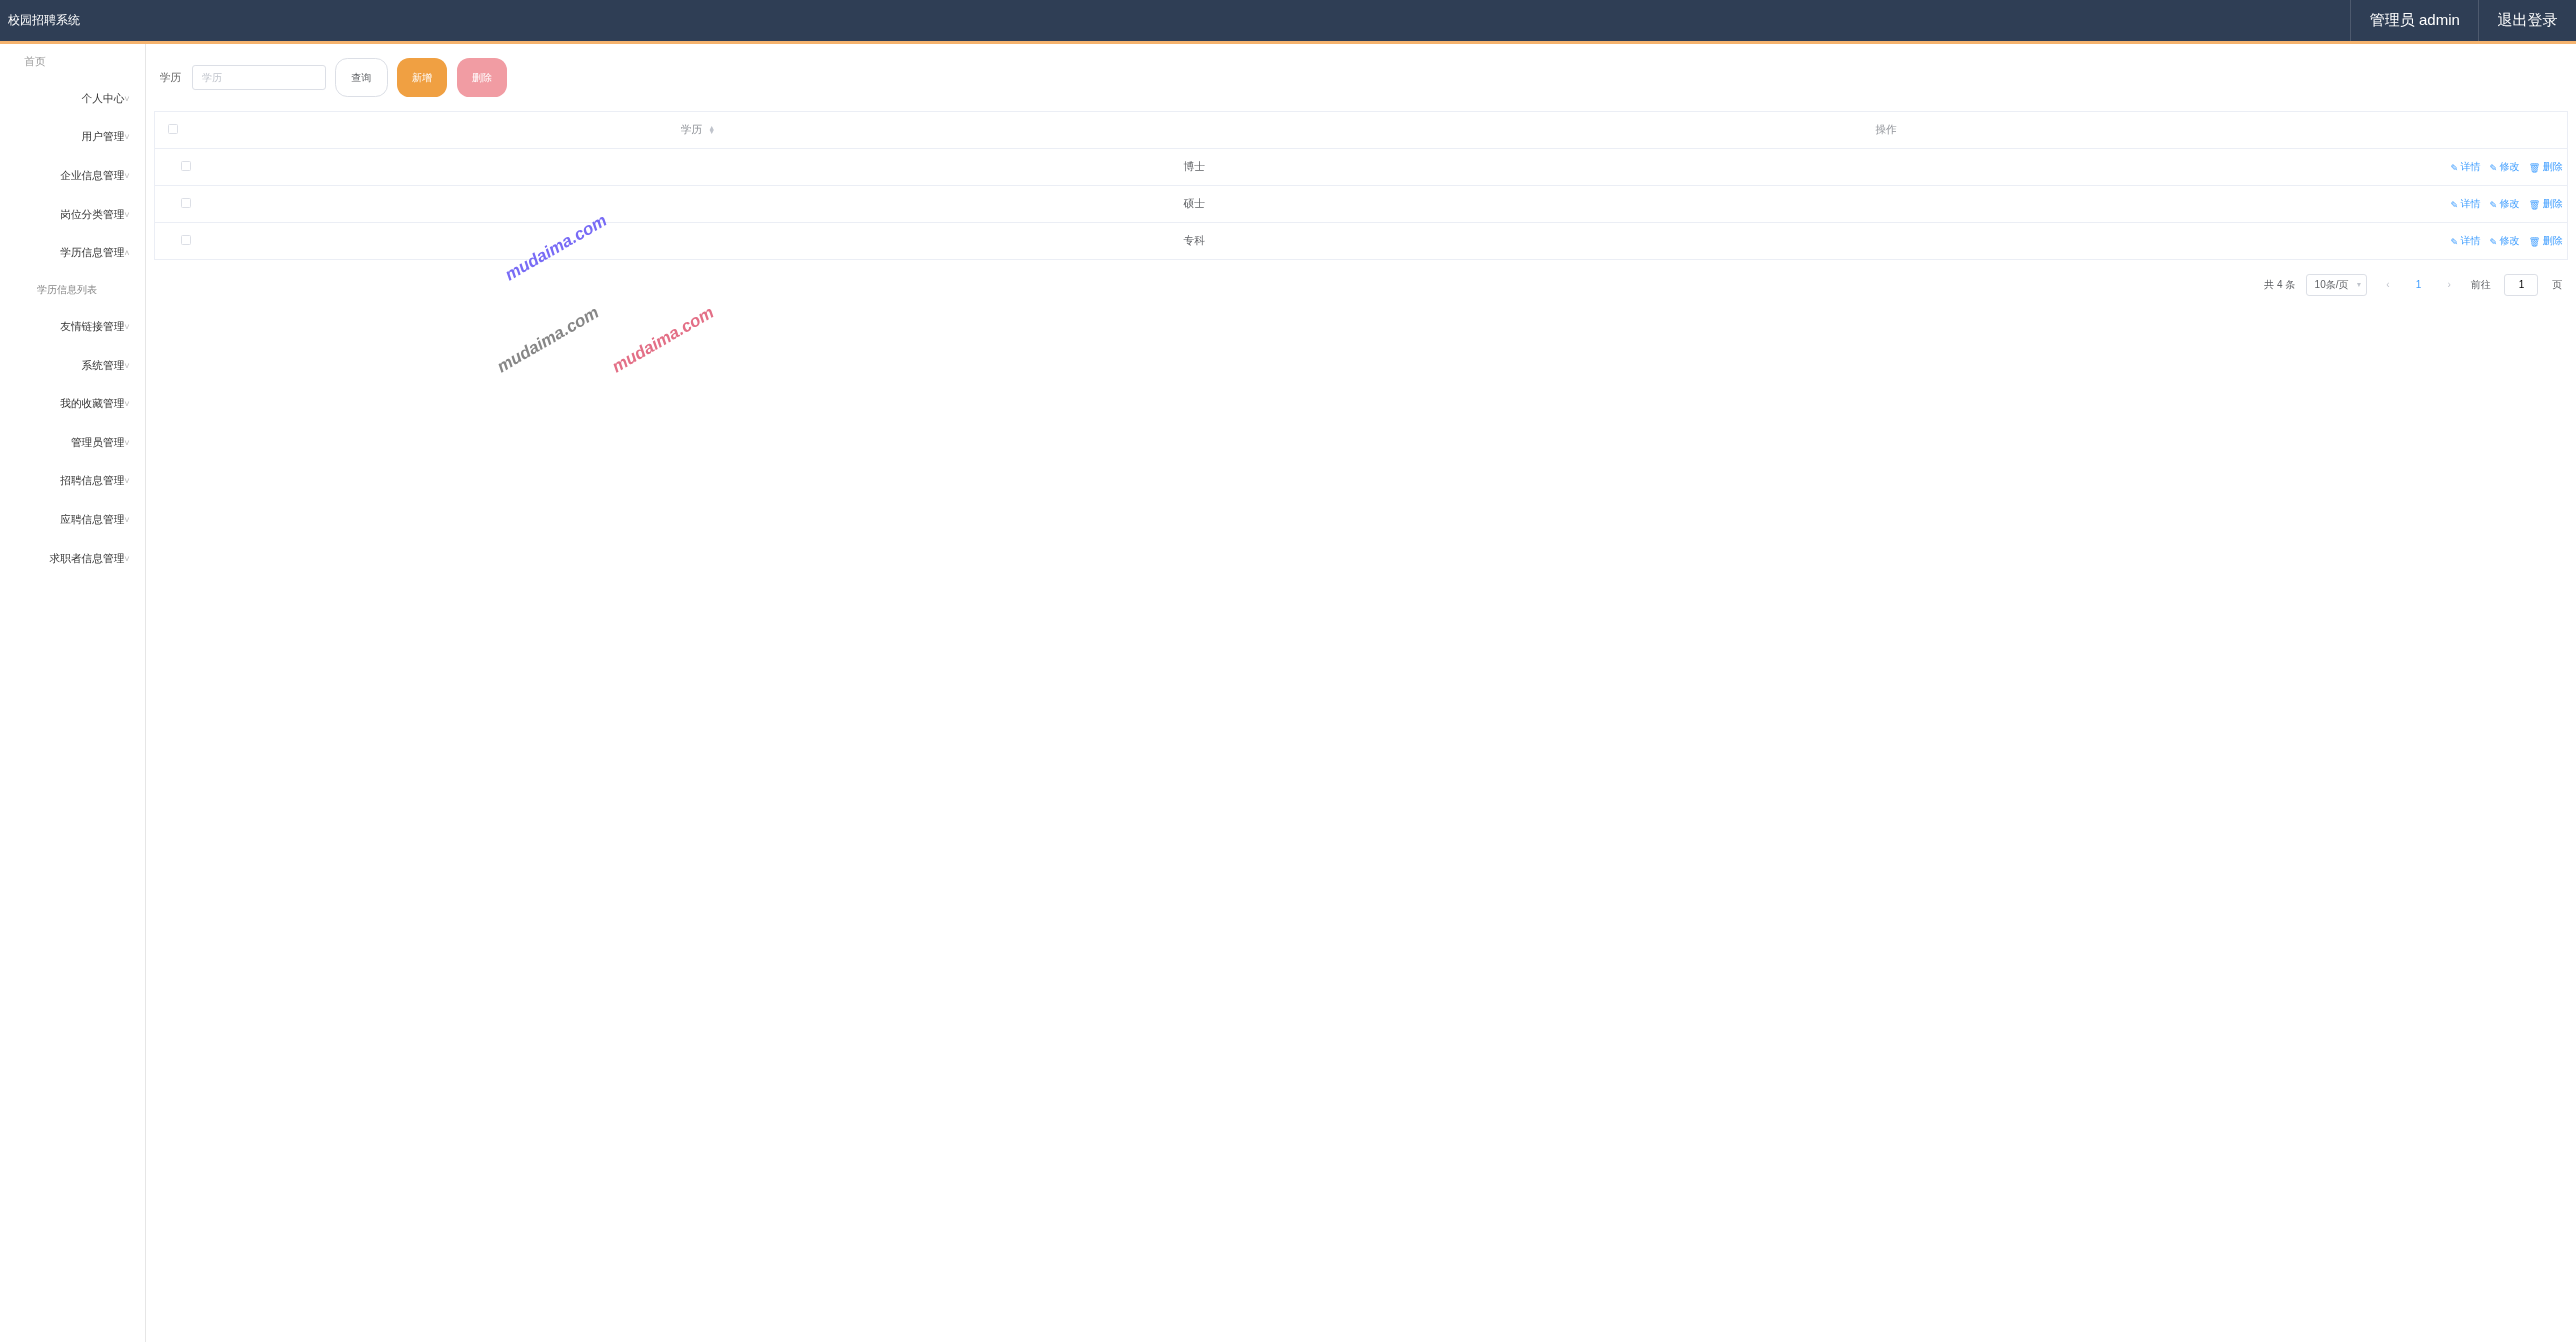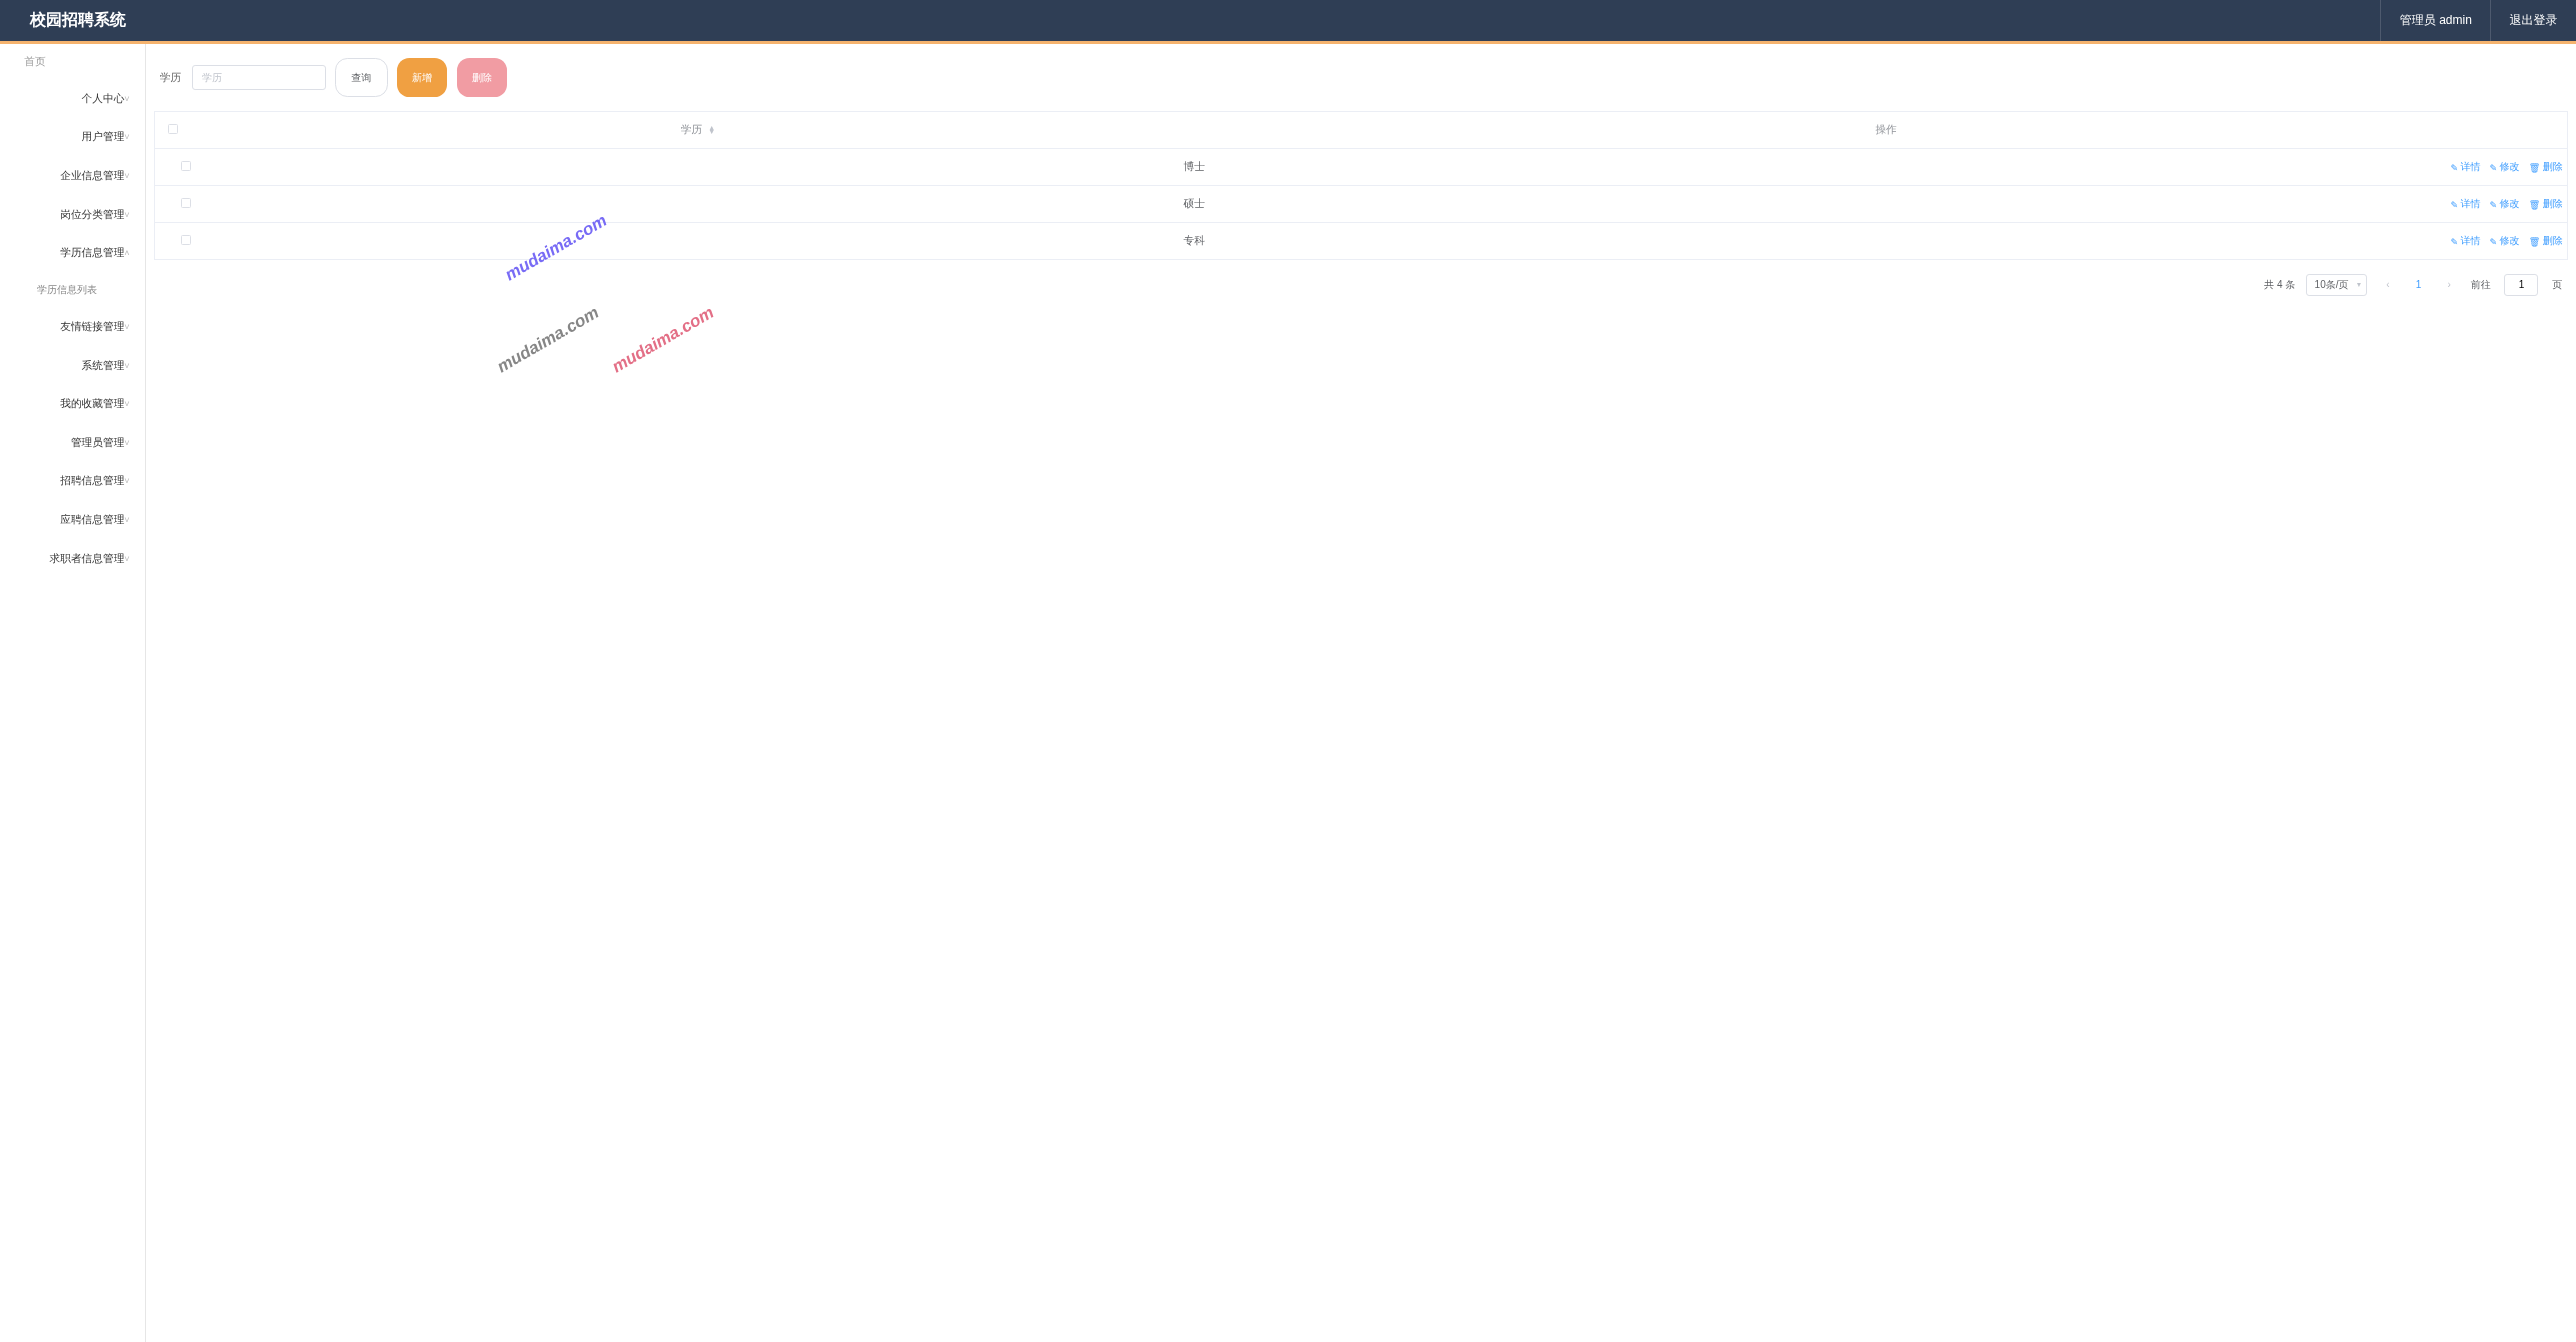--- a/index.html
+++ b/index.html
@@ -1,21 +1,21 @@
 <!DOCTYPE html>
 <html style="font-size:12.3px"><head>
 <meta charset="utf-8">
 <style>
 * { box-sizing: border-box; margin: 0; padding: 0; }
 body { font-family: -apple-system, BlinkMacSystemFont, "Segoe UI", "PingFang SC", "Hiragino Sans GB", "Microsoft YaHei", sans-serif; font-size: 10.7px; color: #333; background: #fff; }
 
 .header { background: #2f3e55; color: #fff; height: 41px; display: flex; align-items: center; justify-content: space-between; }
-.header-title { font-size: 16px; font-weight: 700; padding-left: 30px; }
+.header-title { font-size: 12px; font-weight: 400; padding-left: 8px; }
 .header-right { display: flex; height: 100%; }
-.header-item { display: flex; align-items: center; padding: 0 18.4px; border-left: 0.8px solid rgba(255,255,255,0.15); font-size: 12px; cursor: pointer; }
+.header-item { display: flex; align-items: center; padding: 0 18.4px; border-left: 0.8px solid rgba(255,255,255,0.15); font-size: 15px; cursor: pointer; }
 
 .accent-bar { height: 3.1px; background: #f5b36e; }
 
 .layout { display: flex; height: calc(100vh - 44px); margin-left: 9px; }
 
 .sidebar { width: 137px; border-right: 0.8px solid #e6e6e6; overflow-y: auto; flex-shrink: 0; }
 .nav-home { padding: 10.7px 15.3px; color: #999; font-size: 10.7px; cursor: pointer; }
 .nav-group { }
 .nav-head { padding: 12.3px 15.3px; display: flex; align-items: center; justify-content: flex-end; cursor: pointer; color: #333; font-size: 10.7px; }
 .nav-head .chevron { color: #bbb; font-size: 9.2px; }

